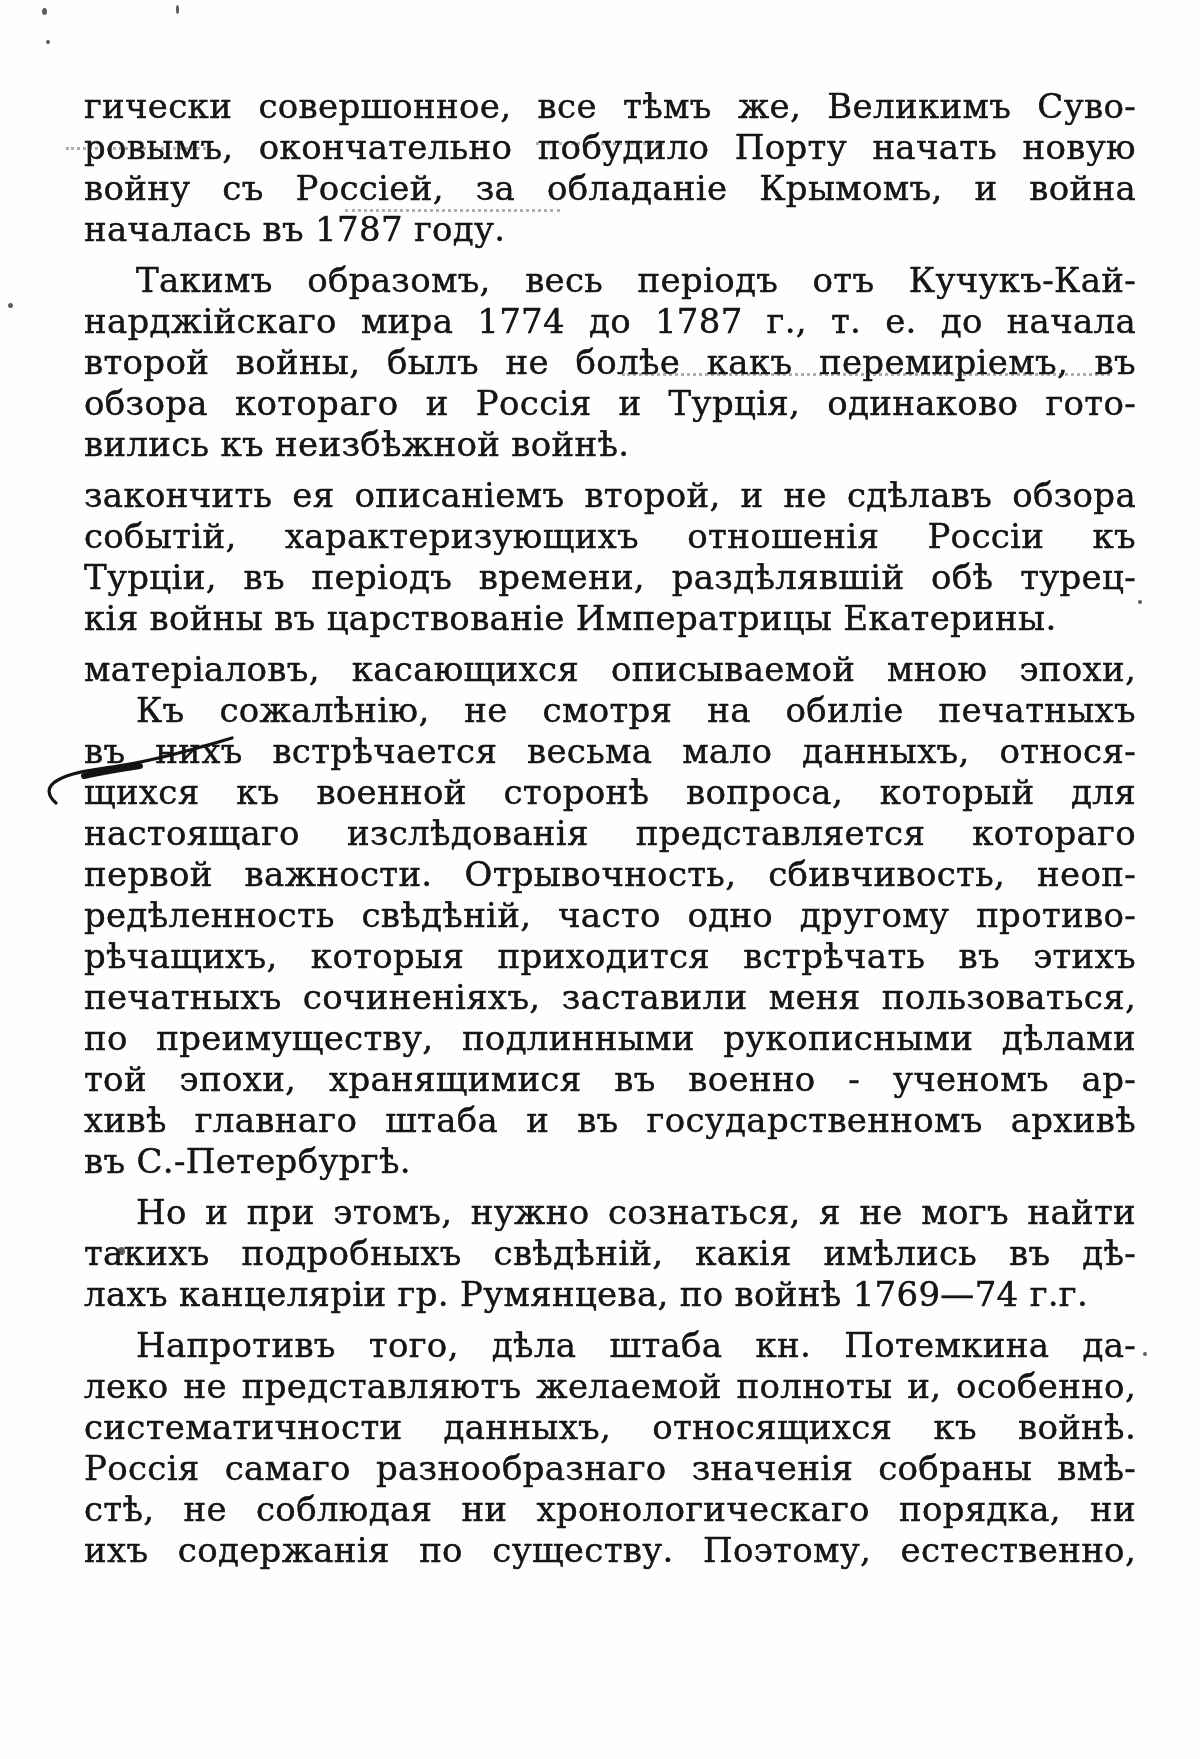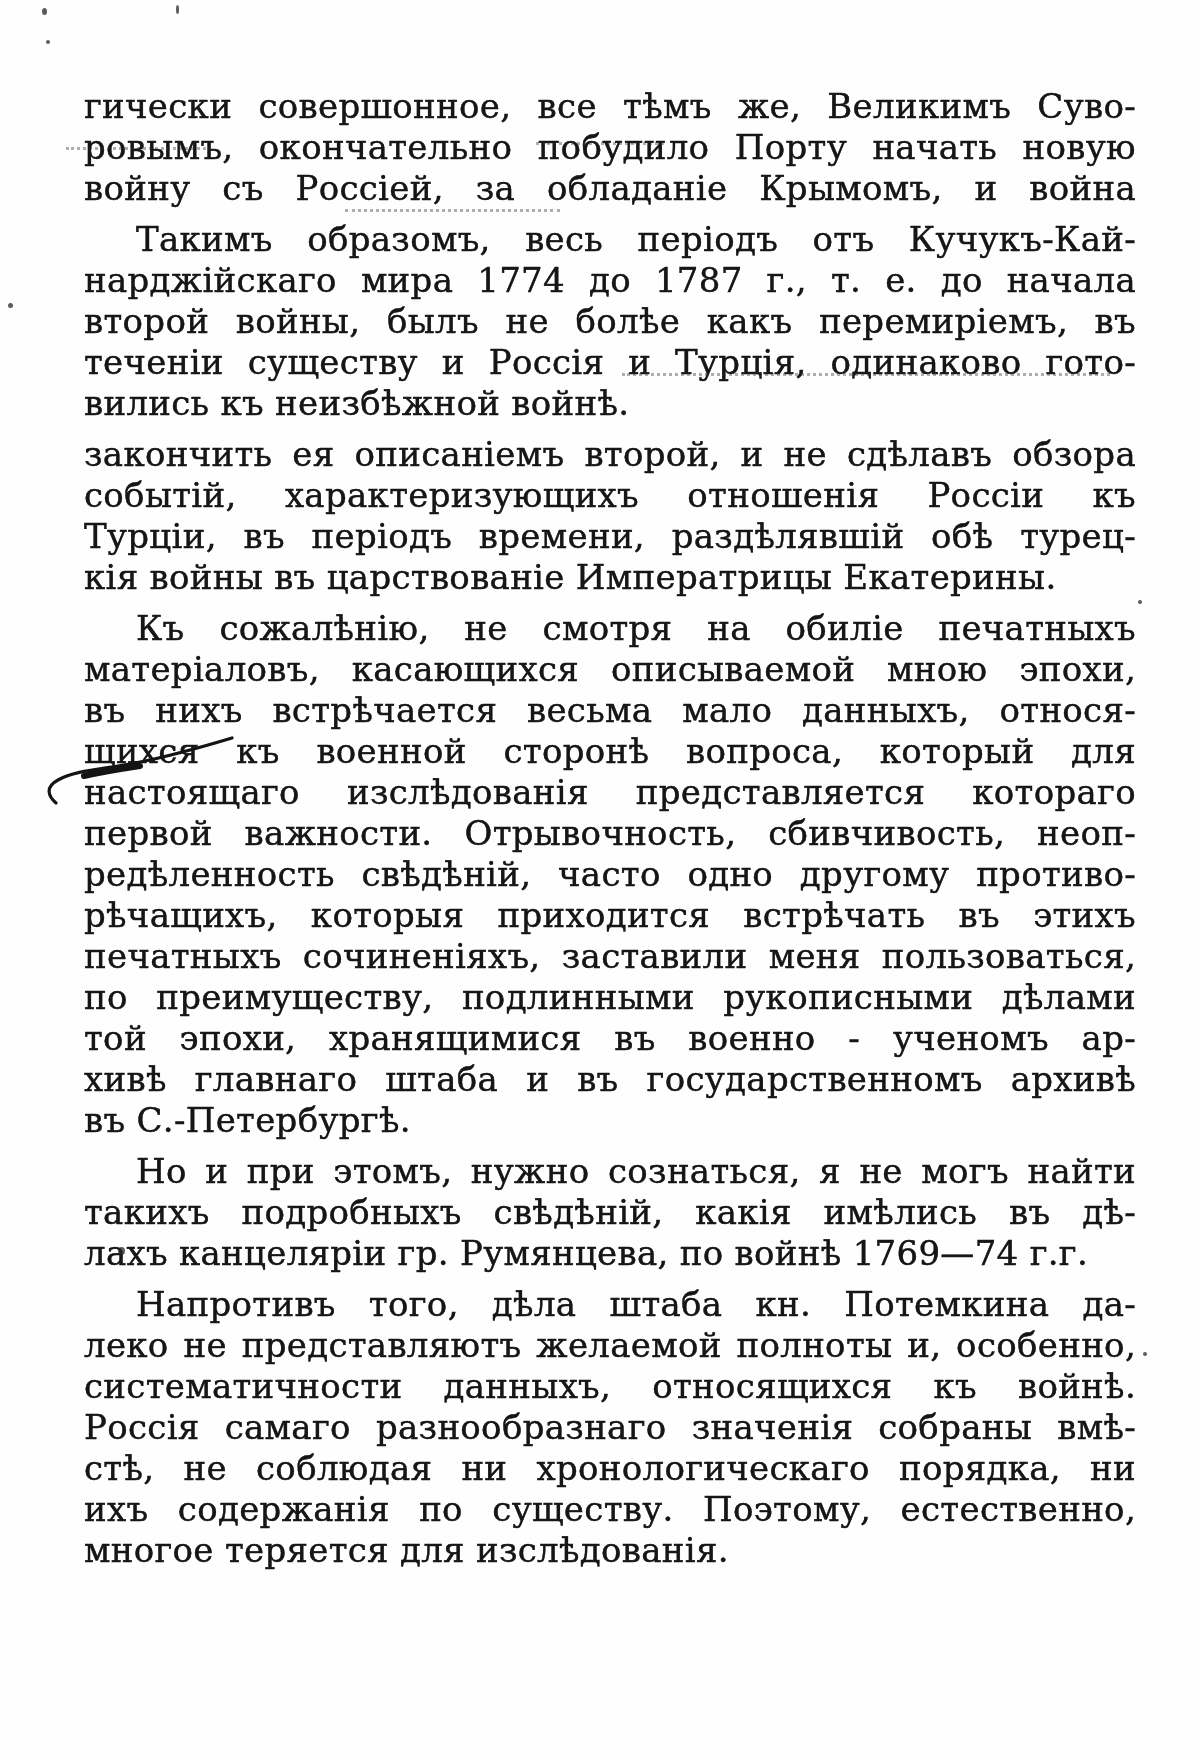--- a/index.html
+++ b/index.html
@@ -58,37 +58,38 @@
 </style>
 </head>
 <body>
 
 <div class="page" id="page">
   <div class="text-block" id="text-block">
       <div class="paragraph">
         <div class="line">гически совершонное, все тѣмъ же, Великимъ Суво-</div>
         <div class="line">ровымъ, окончательно побудило Порту начать новую</div>
         <div class="line">войну съ Россіей, за обладаніе Крымомъ, и война</div>
+        <div class="line final">началась въ 1787 году.</div>
       </div>
       <div class="paragraph indented">
         <div class="line first">Такимъ образомъ, весь періодъ отъ Кучукъ-Кай-</div>
         <div class="line">нарджійскаго мира 1774 до 1787 г., т. е. до начала</div>
         <div class="line">второй войны, былъ не болѣе какъ перемиріемъ, въ</div>
-        <div class="line">теченіи существу и Россія и Турція, одинаково гото-</div>
+        <div class="line">обзора котораго и Россія и Турція, одинаково гото-</div>
         <div class="line final">вились къ неизбѣжной войнѣ.</div>
       </div>
       <div class="paragraph indented">
         <div class="line">закончить ея описаніемъ второй, и не сдѣлавъ обзора</div>
         <div class="line">событій, характеризующихъ отношенія Россіи къ</div>
         <div class="line">Турціи, въ періодъ времени, раздѣлявшій обѣ турец-</div>
         <div class="line final">кія войны въ царствованіе Императрицы Екатерины.</div>
       </div>
       <div class="paragraph indented">
+        <div class="line">матеріаловъ, касающихся описываемой мною эпохи,</div>
         <div class="line first">Къ сожалѣнію, не смотря на обиліе печатныхъ</div>
-        <div class="line">матеріаловъ, касающихся описываемой мною эпохи,</div>
         <div class="line">въ нихъ встрѣчается весьма мало данныхъ, относя-</div>
         <div class="line">щихся къ военной сторонѣ вопроса, который для</div>
         <div class="line">настоящаго изслѣдованія представляется котораго</div>
         <div class="line">первой важности. Отрывочность, сбивчивость, неоп-</div>
         <div class="line">редѣленность свѣдѣній, часто одно другому противо-</div>
         <div class="line">рѣчащихъ, которыя приходится встрѣчать въ этихъ</div>
         <div class="line">печатныхъ сочиненіяхъ, заставили меня пользоваться,</div>
         <div class="line">по преимуществу, подлинными рукописными дѣлами</div>
         <div class="line">той эпохи, хранящимися въ военно - ученомъ ар-</div>
         <div class="line">хивѣ главнаго штаба и въ государственномъ архивѣ</div>
@@ -99,21 +100,20 @@
         <div class="line">такихъ подробныхъ свѣдѣній, какія имѣлись въ дѣ-</div>
         <div class="line final">лахъ канцеляріи гр. Румянцева, по войнѣ 1769—74 г.г.</div>
       </div>
       <div class="paragraph indented">
         <div class="line first">Напротивъ того, дѣла штаба кн. Потемкина да-</div>
         <div class="line">леко не представляютъ желаемой полноты и, особенно,</div>
         <div class="line">систематичности данныхъ, относящихся къ войнѣ.</div>
         <div class="line">Россія самаго разнообразнаго значенія собраны вмѣ-</div>
         <div class="line">стѣ, не соблюдая ни хронологическаго порядка, ни</div>
         <div class="line">ихъ содержанія по существу. Поэтому, естественно,</div>
-        <div class="line final">многое теряется для изслѣдованія.</div>
       </div>
     </div>
 
   <svg class="pen-mark" viewBox="0 0 260 80" xmlns="http://www.w3.org/2000/svg">
     <path stroke-width="3.2" d="M 56 70 C 48 63 45 54 58 47 C 72 39 92 37 118 33 C 152 28 192 17 232 5"></path>
     <path stroke-width="6" d="M 84 43 C 102 39 120 36 140 33"></path>
   </svg>
 <div class="artifact speck" style="left: 42px; top: 8px; width: 5px; height: 7px;"></div>
     <div class="artifact speck" style="left: 176px; top: 5px; width: 3px; height: 9px;"></div>
     <div class="artifact speck" style="left: 46px; top: 40px; width: 4px; height: 4px;"></div>

